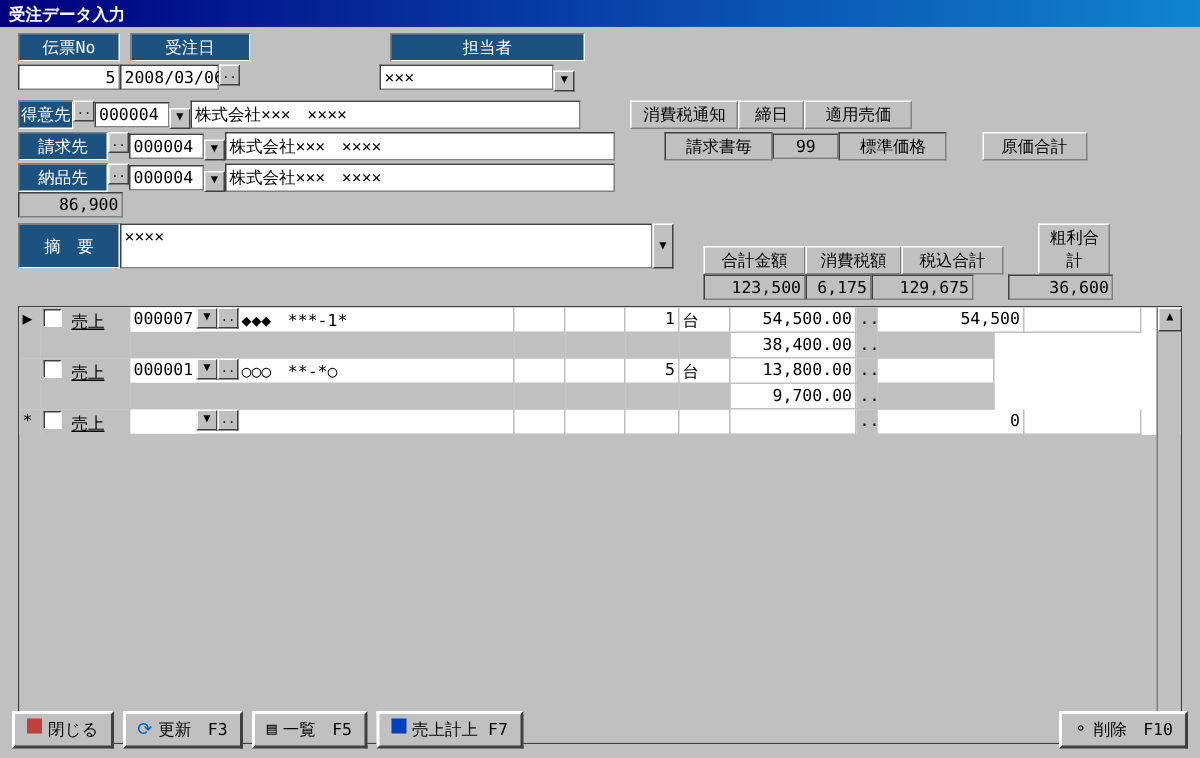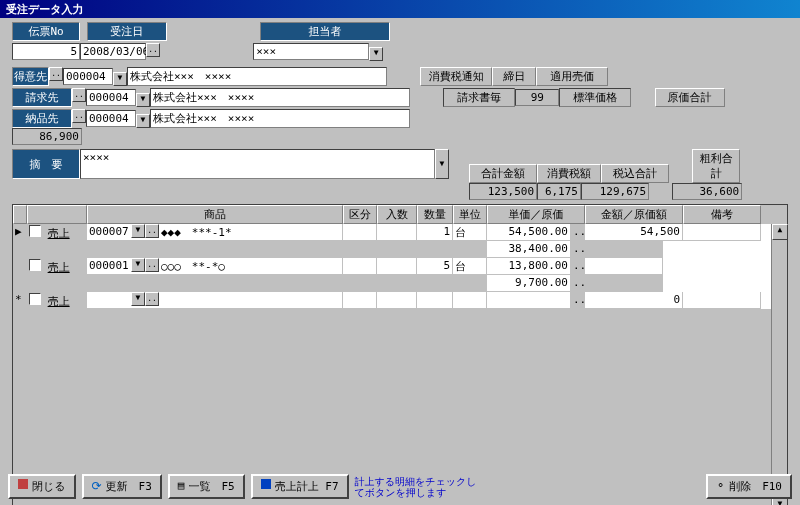--- a/index.html
+++ b/index.html
@@ -79,32 +79,20 @@
       </div>
       <div>
         <span class="field field-gray right-num" style="width:68px">123,500</span><span class="field field-gray right-num" style="width:44px">6,175</span><span class="field field-gray right-num" style="width:68px">129,675</span>
         <span style="display:inline-block;width:10px"></span>
         <span class="field field-gray right-num" style="width:70px">36,600</span>
       </div>
     </div>
   </div>
 
   <div class="grid">
-    <div class="grid-row" style="background:#c0c0c0">
-      <div class="header-cell" style="width:14px"></div>
-      <div class="header-cell" style="width:60px"></div>
-      <div class="header-cell" style="width:256px">商品</div>
-      <div class="header-cell" style="width:34px">区分</div>
-      <div class="header-cell" style="width:40px">入数</div>
-      <div class="header-cell" style="width:36px">数量</div>
-      <div class="header-cell" style="width:34px">単位</div>
-      <div class="header-cell" style="width:98px">単価／原価</div>
-      <div class="header-cell" style="width:98px">金額／原価額</div>
-      <div class="header-cell" style="width:78px">備考</div>
-    </div>
     <div class="grid-body">
       <div class="grid-inner" id="grid-rows">
           <div class="grid-row">
             <div class="grid-cell gray-cell" style="width:14px">▶</div>
             <div class="grid-cell gray-cell" style="width:60px"><span class="chk"></span> <span style="text-decoration:underline">売上</span></div>
             <div class="grid-cell" style="width:256px;padding:0;display:flex">
               <span class="field" style="width:44px;border:none">000007</span>
               <span class="dd">▼</span>
               <span class="btn-small">..</span>
               <span style="padding:1px 2px">◆◆◆　***-1*</span>
@@ -196,20 +184,18 @@
       <span>更新　F3</span>
     </div>
   <div class="fbtn">
       <span>▤</span>
       <span>一覧　F5</span>
     </div>
   <div class="fbtn">
       <span class="icon-sq" style="background:#0040c0"></span>
       <span>売上計上 F7</span>
     </div>
-  <div style="color:#0000cc;font-size:10px;white-space:pre;line-height:11px">計上する明細をチェックし
-てボタンを押します</div>
   <div style="flex:1"></div>
   <div class="fbtn">
       <span>⚬</span>
       <span>削除　F10</span>
     </div>
 </div>
 
 </body></html>

